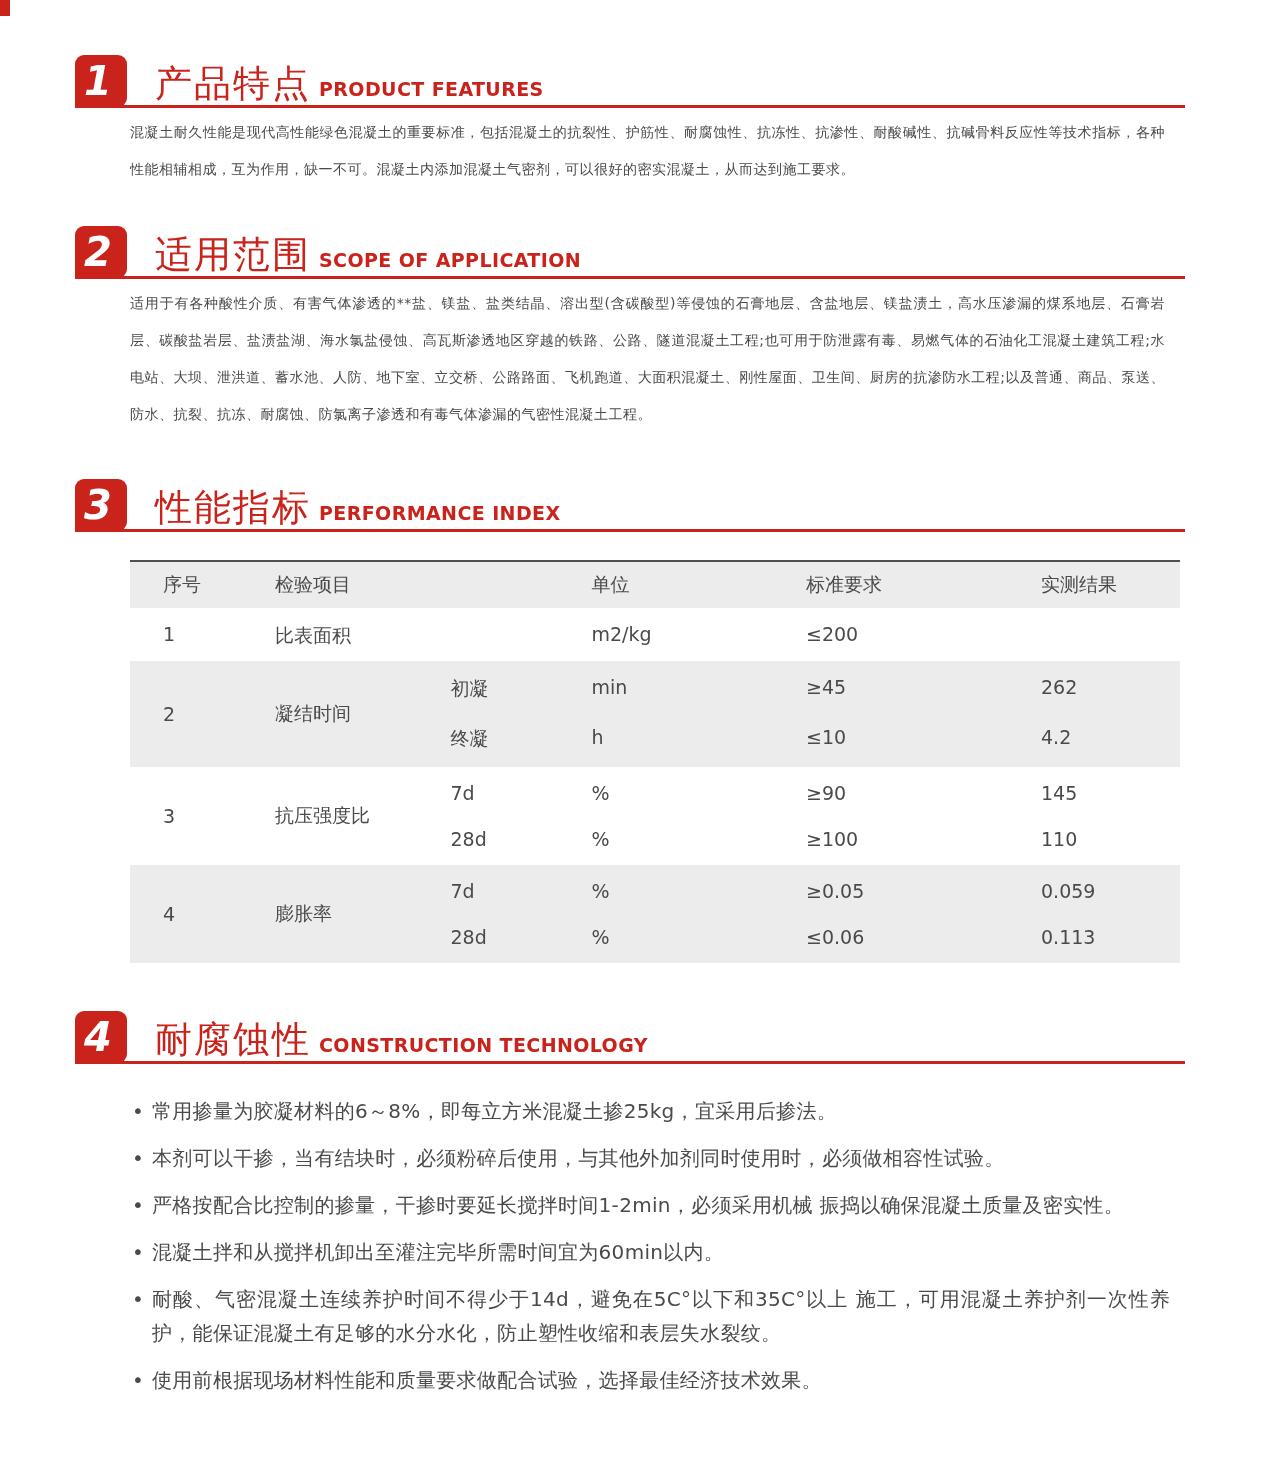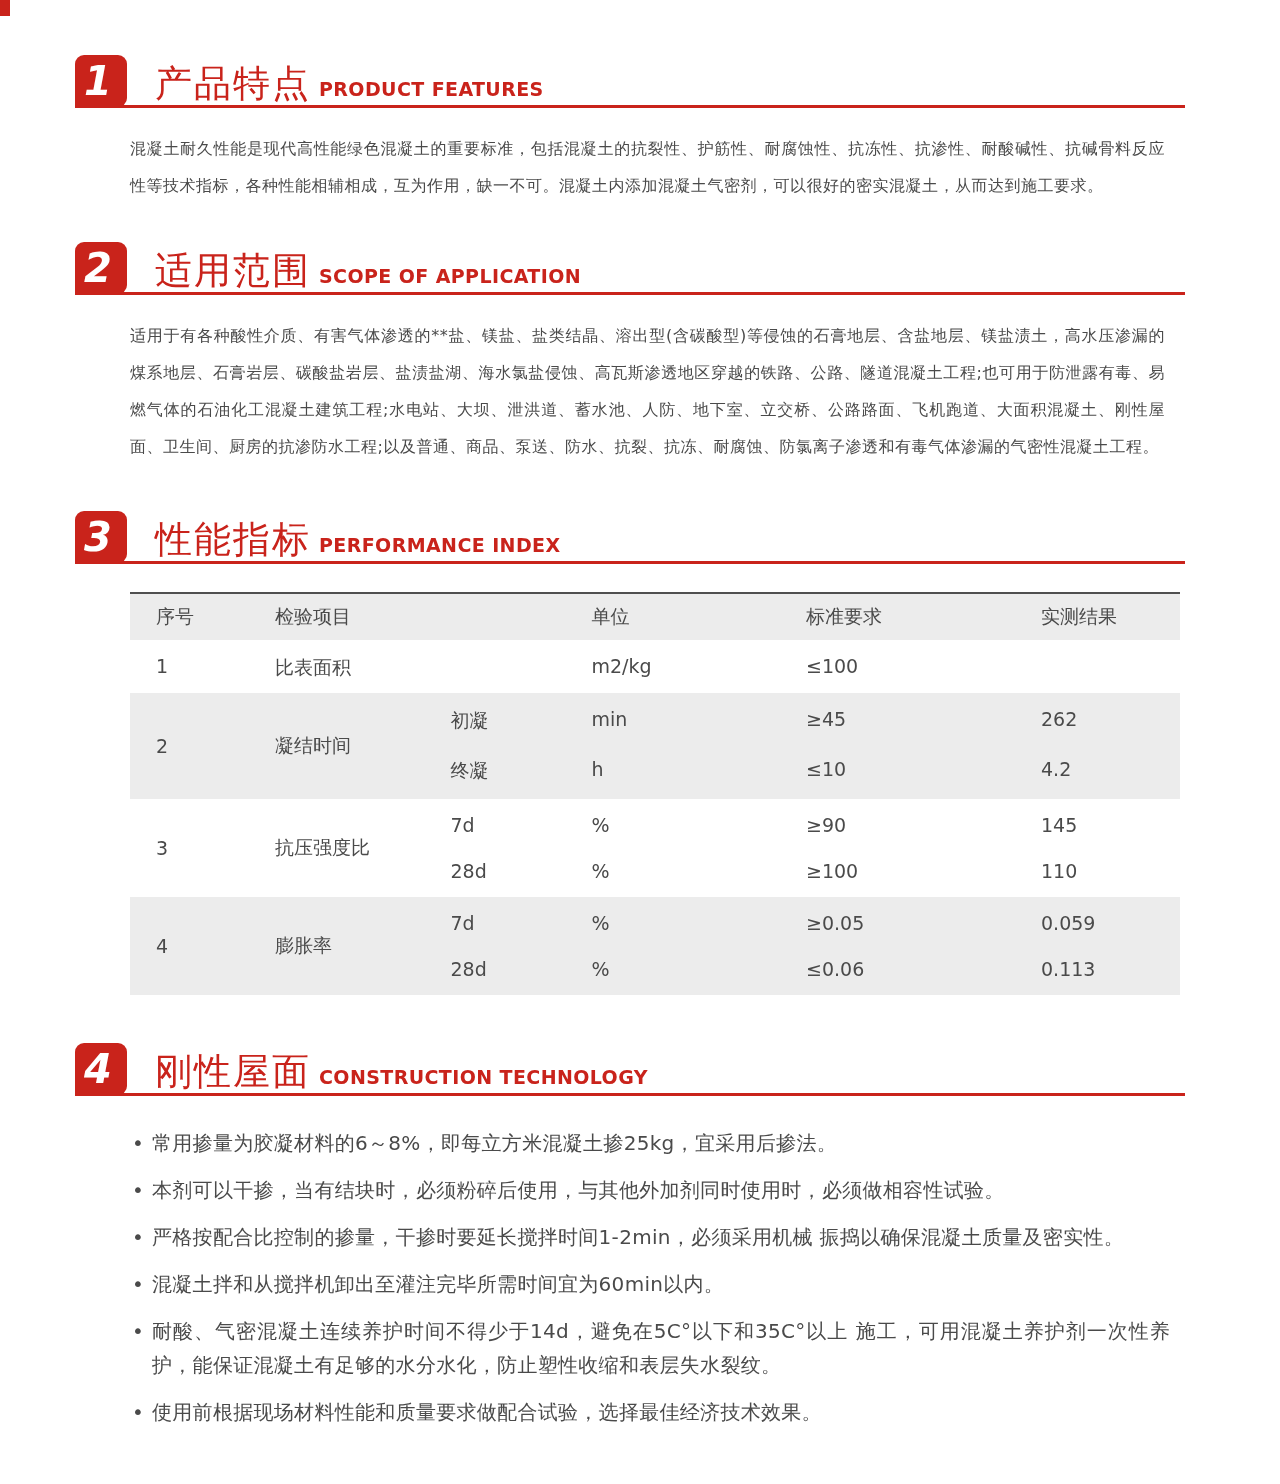--- a/index.html
+++ b/index.html
@@ -41,23 +41,23 @@
   .title-zh{
     font-size:37px;font-weight:normal;color:var(--red);
     line-height:1;margin:0 8px 3px 28px;
     letter-spacing:2px;
   }
   .title-en{
     font-size:19px;font-weight:bold;color:var(--red);
     line-height:1;margin-bottom:6px;letter-spacing:0.4px;
   }
   .para{
-    margin:22px 0 0 55px;
+    margin:6px 0 0 55px;
     width:1035px;
-    font-size:16px;line-height:37px;
+    font-size:14px;line-height:37px;
     text-align:justify;
     letter-spacing:0.5px;
   }
   .sec-2{margin-top:38px;}
   .sec-3{margin-top:46px;}
   .sec-4{margin-top:48px;}
 
   
   .ptable{
     margin:28px 0 0 55px;
@@ -68,21 +68,21 @@
     display:grid;
     grid-template-columns:10% 19% 14% 21% 22% 14%;
   }
   .thead{
     background:var(--shade);
     border-top:2px solid #4f4f4f;
   }
   .thead .cell{padding-top:10px;padding-bottom:10px;font-size:19px;}
   .shade{background:var(--shade);}
   .cell{padding-top:13px;padding-bottom:13px;}
-  .c-no{grid-column:1;padding-left:26px;}
+  .c-no{grid-column:1;padding-left:33px;}
   .c-item{grid-column:2;padding-left:40px;}
   .c-sub{grid-column:3;padding-left:16px;}
   .c-unit{grid-column:4;padding-left:10px;}
   .c-req{grid-column:5;padding-left:4px;}
   .c-res{grid-column:6;padding-left:8px;}
   .span2{grid-row:1 / span 2;align-self:center;}
   .r1{grid-row:1;}
   .r2{grid-row:2;}
   .trow .r1.cell{padding-top:15px;padding-bottom:12px;}
   .trow .r2.cell{padding-top:12px;padding-bottom:15px;}
@@ -151,21 +151,21 @@
         <div class="cell c-item">检验项目</div>
         <div class="cell c-unit">单位</div>
         <div class="cell c-req">标准要求</div>
         <div class="cell c-res">实测结果</div>
       </div>
 
       <div class="trow">
         <div class="cell c-no r1">1</div>
         <div class="cell c-item r1">比表面积</div>
         <div class="cell c-unit r1">m2/kg</div>
-        <div class="cell c-req r1">≤100</div>
+        <div class="cell c-req r1">≤200</div>
       </div>
 
       <div class="trow shade">
         <div class="cell c-no span2">2</div>
         <div class="cell c-item span2">凝结时间</div>
         <div class="cell c-sub r1">初凝</div>
         <div class="cell c-unit r1">min</div>
         <div class="cell c-req r1">≥45</div>
         <div class="cell c-res r1">262</div>
         <div class="cell c-sub r2">终凝</div>
@@ -200,21 +200,21 @@
         <div class="cell c-res r2">0.113</div>
       </div>
     </div>
   </section>
 
   <section class="sec-4">
     <div class="sec-header">
       <div class="badge">
         <span>4</span>
       </div>
-      <div class="title-zh">刚性屋面</div>
+      <div class="title-zh">耐腐蚀性</div>
       <div class="title-en">CONSTRUCTION TECHNOLOGY</div>
     </div>
     <ul class="bullets">
       <li>常用掺量为胶凝材料的6～8%，即每立方米混凝土掺25kg，宜采用后掺法。</li>
       <li>本剂可以干掺，当有结块时，必须粉碎后使用，与其他外加剂同时使用时，必须做相容性试验。</li>
       <li>严格按配合比控制的掺量，干掺时要延长搅拌时间1-2min，必须采用机械 振捣以确保混凝土质量及密实性。</li>
       <li>混凝土拌和从搅拌机卸出至灌注完毕所需时间宜为60min以内。</li>
       <li>耐酸、气密混凝土连续养护时间不得少于14d，避免在5C°以下和35C°以上 施工，可用混凝土养护剂一次性养护，能保证混凝土有足够的水分水化，防止塑性收缩和表层失水裂纹。</li>
       <li>使用前根据现场材料性能和质量要求做配合试验，选择最佳经济技术效果。</li>
     </ul>

